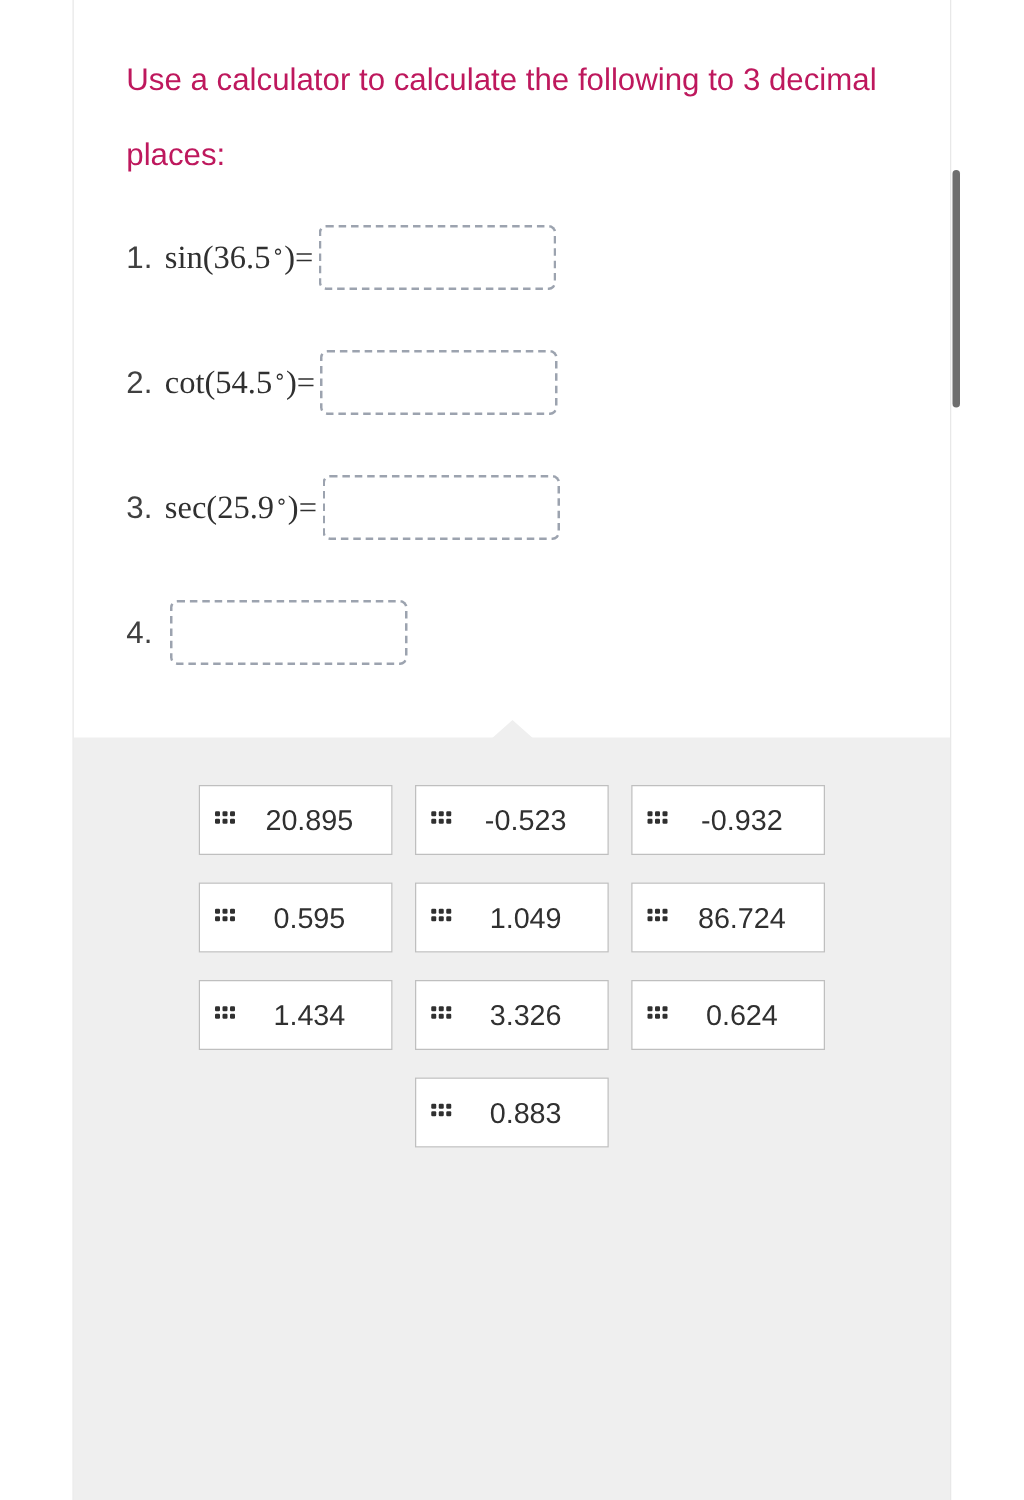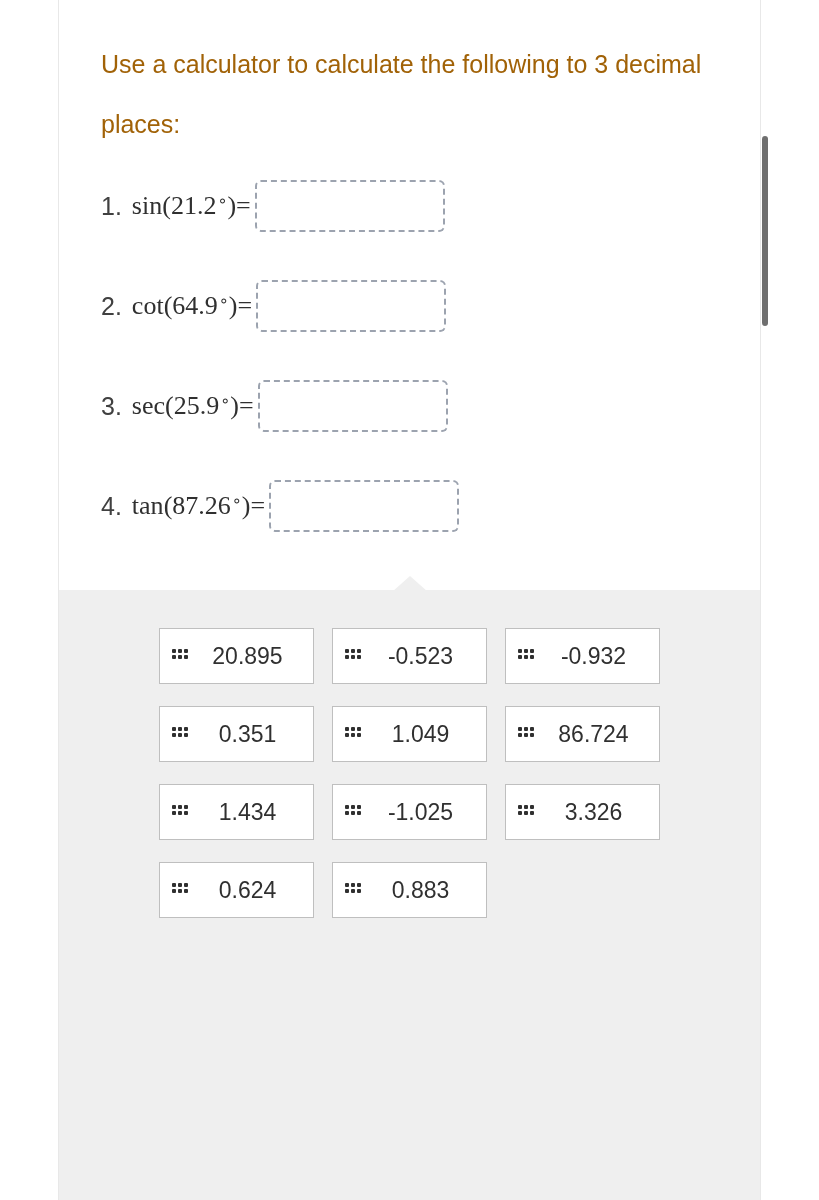--- a/index.html
+++ b/index.html
@@ -25,21 +25,21 @@
     right: -8px;
     top: 136px;
     width: 6px;
     height: 190px;
     background: #6f6f6f;
     border-radius: 3px;
   }
   .instructions {
     padding: 34px 42px 26px 42px;
     font-size: 25px;
-    color: #a16207;
+    color: #be185d;
     line-height: 2.4;
   }
   .qlist {
     padding: 0 42px 10px 42px;
   }
   .qrow {
     display: flex;
     align-items: center;
     margin-bottom: 48px;
     font-size: 25px;
@@ -121,39 +121,37 @@
 
 <div class="page">
   <div class="scroll-hint"></div>
 
   <div class="instructions">Use a calculator to calculate the following to 3 decimal places:</div>
 
   <div class="qlist">
     <div class="qrow">
       <span class="qnum">1.</span>
       <span class="math">
-        <span>sin</span>(<span>21.2</span><span class="deg">∘</span>)=</span>
+        <span>sin</span>(<span>36.5</span><span class="deg">∘</span>)=</span>
       <span class="drop"></span>
     </div>
     <div class="qrow">
       <span class="qnum">2.</span>
       <span class="math">
-        <span>cot</span>(<span>64.9</span><span class="deg">∘</span>)=</span>
+        <span>cot</span>(<span>54.5</span><span class="deg">∘</span>)=</span>
       <span class="drop"></span>
     </div>
     <div class="qrow">
       <span class="qnum">3.</span>
       <span class="math">
         <span>sec</span>(<span>25.9</span><span class="deg">∘</span>)=</span>
       <span class="drop"></span>
     </div>
     <div class="qrow">
       <span class="qnum">4.</span>
-      <span class="math">
-        <span>tan</span>(<span>87.26</span><span class="deg">∘</span>)=</span>
       <span class="drop"></span>
     </div>
   </div>
 
   <div class="bank-wrap">
     <div class="pointer"></div>
     <div class="bank">
       <div class="tile">
         <span class="grip">
             <span></span>
@@ -189,21 +187,21 @@
       </div>
       <div class="tile">
         <span class="grip">
             <span></span>
             <span></span>
             <span></span>
             <span></span>
             <span></span>
             <span></span>
           </span>
-        <span>0.351</span>
+        <span>0.595</span>
       </div>
       <div class="tile">
         <span class="grip">
             <span></span>
             <span></span>
             <span></span>
             <span></span>
             <span></span>
             <span></span>
           </span>
@@ -223,31 +221,20 @@
       <div class="tile">
         <span class="grip">
             <span></span>
             <span></span>
             <span></span>
             <span></span>
             <span></span>
             <span></span>
           </span>
         <span>1.434</span>
-      </div>
-      <div class="tile">
-        <span class="grip">
-            <span></span>
-            <span></span>
-            <span></span>
-            <span></span>
-            <span></span>
-            <span></span>
-          </span>
-        <span>-1.025</span>
       </div>
       <div class="tile">
         <span class="grip">
             <span></span>
             <span></span>
             <span></span>
             <span></span>
             <span></span>
             <span></span>
           </span>

